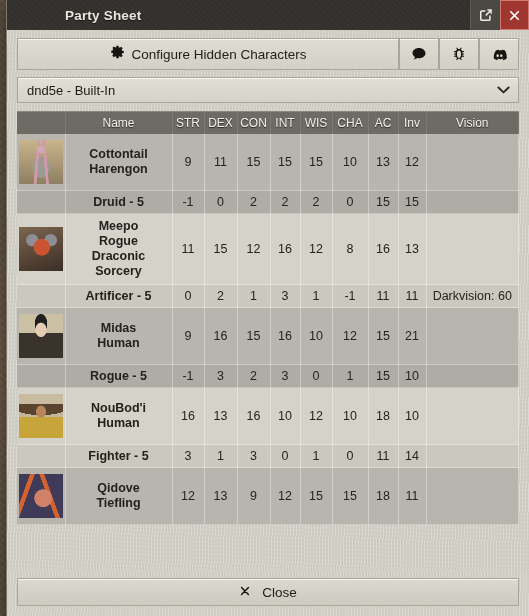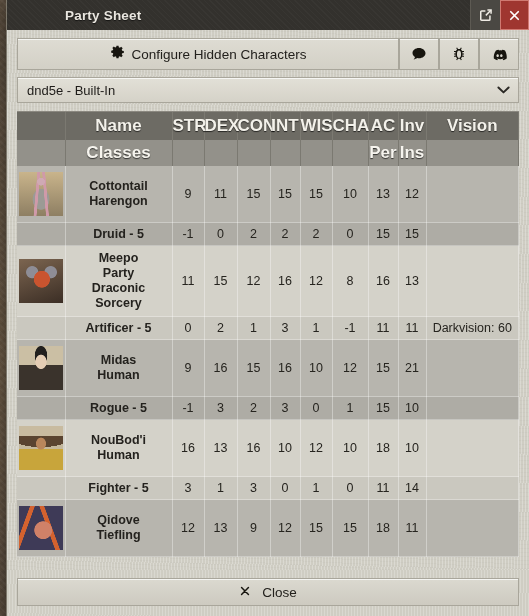--- a/index.html
+++ b/index.html
@@ -92,21 +92,21 @@
   }
   .fake-select .chev{position:absolute;right:8px;top:50%;transform:translateY(-50%);}
 
   
   .table-wrap{
     margin-top:8px;flex:1 1 auto;overflow:hidden;
     border-top:1px solid #8b8880;
   }
   table{border-collapse:collapse;width:100%;table-layout:fixed;font-size:12.5px;color:#26241f;}
   thead th{
-    background:#6d6b64;color:#f3f1ea;font-weight:bold;font-size:17px;
+    background:#6d6b64;color:#f3f1ea;font-weight:normal;font-size:12px;
     text-shadow:0 1px 1px rgba(0,0,0,.65);
     padding:4px 0;text-align:center;
     border-right:1px solid #7b7971;
   }
   thead tr.sub th{
     background:#93918a;color:#f6f4ee;padding:3px 0;
   }
   tbody td{
     text-align:center;padding:0;
     border-right:1px solid rgba(255,255,255,.35);
@@ -234,33 +234,20 @@
             <th>STR</th>
             <th>DEX</th>
             <th>CON</th>
             <th>INT</th>
             <th>WIS</th>
             <th>CHA</th>
             <th>AC</th>
             <th>Inv</th>
             <th>Vision</th>
           </tr>
-          <tr class="sub">
-            <th></th>
-            <th>Classes</th>
-            <th></th>
-            <th></th>
-            <th></th>
-            <th></th>
-            <th></th>
-            <th></th>
-            <th>Per</th>
-            <th>Ins</th>
-            <th></th>
-          </tr>
         </thead>
         <tbody id="tbody">
             <tr class="main z0">
               <td class="portrait">
                 <span class="pt" style="background-image: radial-gradient(circle at 50% 22%, rgb(207, 169, 180) 0px, rgb(207, 169, 180) 9%, transparent 10%), linear-gradient(95deg, transparent 38%, rgb(208, 154, 169) 39%, rgb(208, 154, 169) 44%, transparent 45%), linear-gradient(85deg, transparent 56%, rgb(208, 154, 169) 57%, rgb(208, 154, 169) 62%, transparent 63%), radial-gradient(at 50% 62%, rgb(155, 154, 149) 0px, rgb(155, 154, 149) 26%, transparent 28%), linear-gradient(rgb(201, 180, 139), rgb(142, 127, 99));"></span>
               </td>
               <td class="name">
                 <div class="namelines">
                   <span>Cottontail</span>
                   <span>Harengon</span>
@@ -289,21 +276,21 @@
               <td>15</td>
               <td class="vision"></td>
             </tr>
             <tr class="main z1 tall">
               <td class="portrait">
                 <span class="pt" style="background-image: radial-gradient(at 52% 46%, rgb(201, 84, 47) 0px, rgb(201, 84, 47) 24%, transparent 26%), radial-gradient(at 30% 30%, rgb(142, 141, 150) 0px, rgb(142, 141, 150) 13%, transparent 15%), radial-gradient(at 72% 30%, rgb(142, 141, 150) 0px, rgb(142, 141, 150) 13%, transparent 15%), linear-gradient(160deg, rgb(124, 101, 80), rgb(59, 46, 37));"></span>
               </td>
               <td class="name">
                 <div class="namelines">
                   <span>Meepo</span>
-                  <span>Party</span>
+                  <span>Rogue</span>
                   <span>Draconic</span>
                   <span>Sorcery</span>
                 </div>
               </td>
               <td>11</td>
               <td>15</td>
               <td>12</td>
               <td>16</td>
               <td>12</td>
               <td>8</td>

